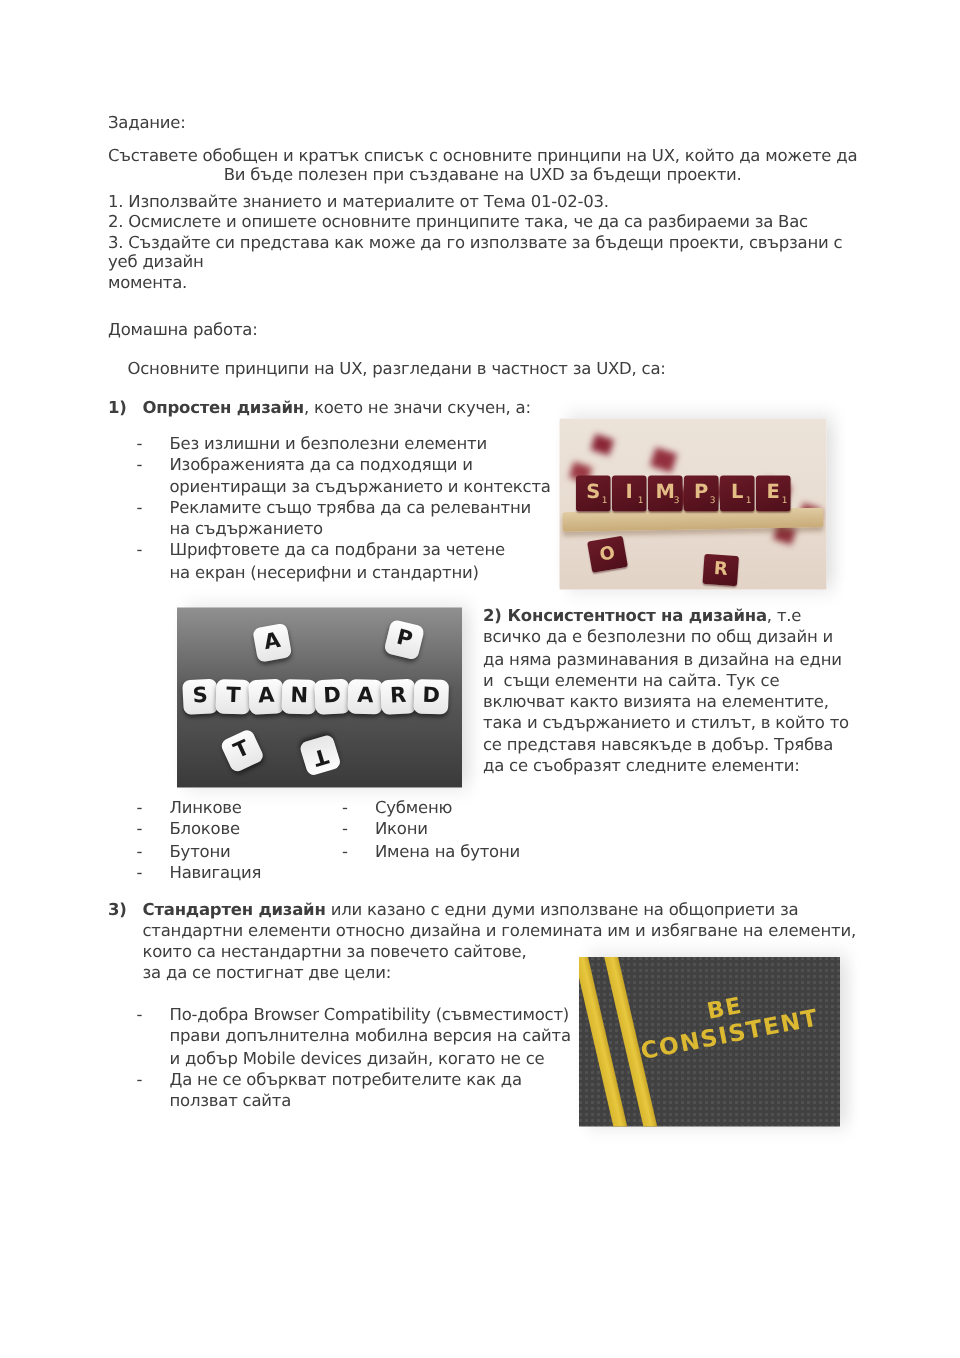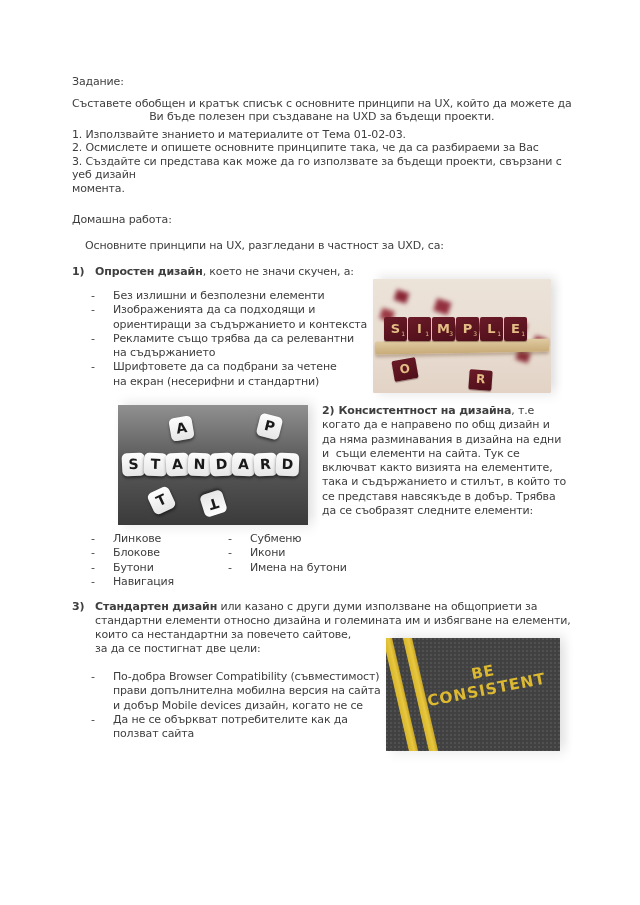--- a/index.html
+++ b/index.html
@@ -190,21 +190,21 @@
         <span class="die">R</span>
         <span class="die">D</span>
       </div>
     <span class="die die-t1">T</span>
     <span class="die die-t2">T</span>
   </div>
 
   <div class="abs pos-s2 lh14">
     <div><span class="b mr">2)</span><span class="b">Консистентност на дизайна</span><span>, т.е</span></div>
     <div class="tlines">
-        <div>когато да е направено по общ дизайн и</div>
+        <div>всичко да е безполезни по общ дизайн и</div>
         <div>да няма разминавания в дизайна на едни</div>
         <div>и  същи елементи на сайта. Тук се</div>
         <div>включват както визията на елементите,</div>
         <div>така и съдържанието и стилът, в който то</div>
         <div>се представя навсякъде в добър. Трябва</div>
         <div>да се съобразят следните елементи:</div>
       </div>
   </div>
 
   <div class="abs pos-cols lh14">
@@ -250,21 +250,21 @@
         <div class="li">
           <span class="dash">-</span>
           <div class="li-body">
             <div>Имена на бутони</div>
           </div>
         </div>
       </div>
   </div>
 
   <div class="abs pos-s3-heading lh14h">
-    <div><span class="b num">3)</span><span class="b">Стандартен дизайн</span><span> или казано с други думи използване на общоприети за</span></div>
+    <div><span class="b num">3)</span><span class="b">Стандартен дизайн</span><span> или казано с едни думи използване на общоприети за</span></div>
     <div class="tlines hang">
         <div>стандартни елементи относно дизайна и големината им и избягване на елементи,</div>
         <div>които са нестандартни за повечето сайтове,</div>
         <div>за да се постигнат две цели:</div>
       </div>
   </div>
 
   <div class="abs pos-s3-bullets lh14">
       <div class="li">
         <span class="dash">-</span>

